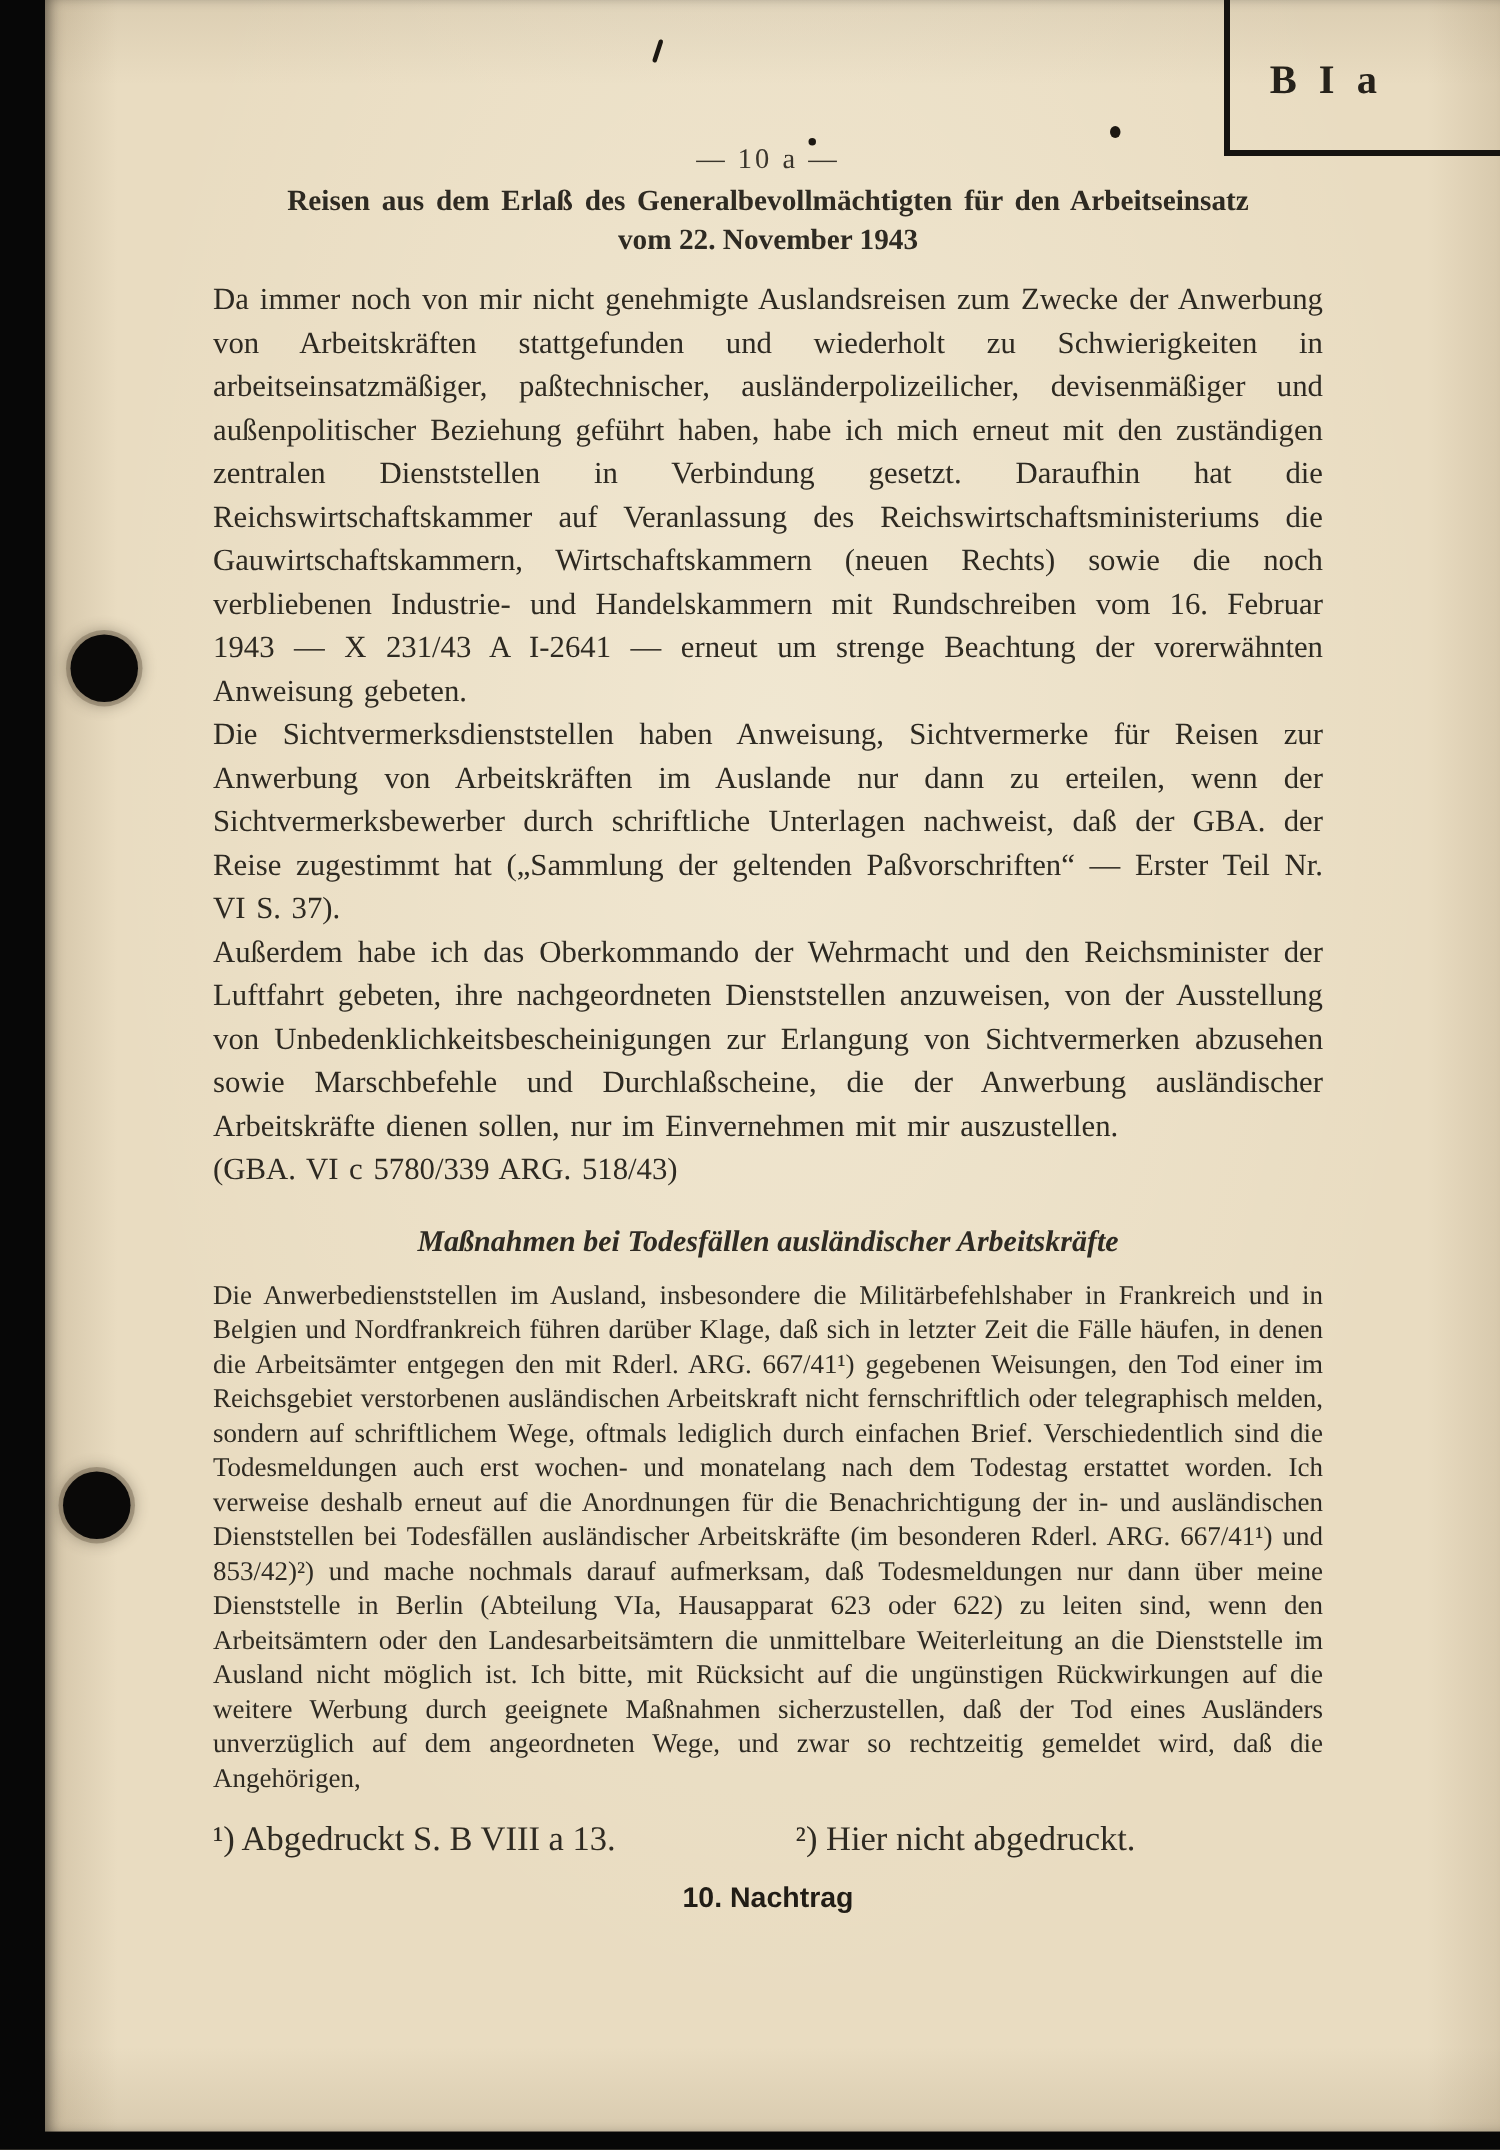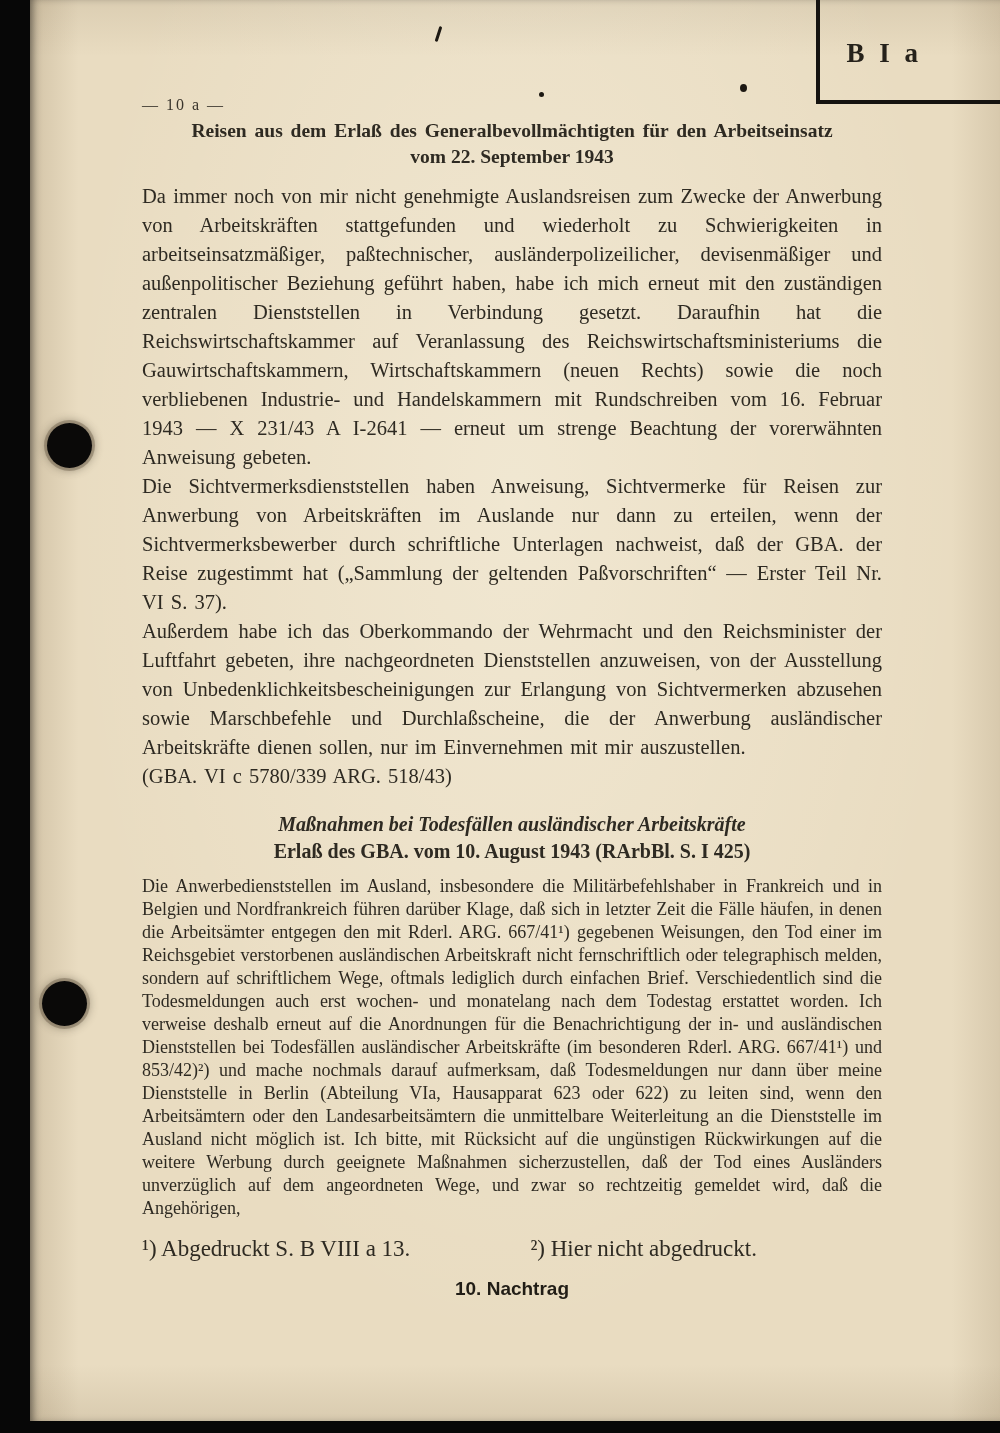--- a/index.html
+++ b/index.html
@@ -59,21 +59,22 @@
   .speck-b { left: 509px; top: 92px; width: 5px; height: 5px; }
   .speck-c { left: 407px; top: 26px; width: 3px; height: 16px; transform: rotate(18deg); border-radius: 2px; }
 
   .content {
     position: absolute;
     left: 112px; top: 96px;
     width: 740px;
   }
 
   .pagenum {
-    font-size: 16px;
+    text-align: center;
+    font-size: 19px;
     letter-spacing: 2px;
     color: #3a352c;
     margin: 0;
   }
 
   .h-title {
     text-align: center;
     font-weight: bold;
     font-size: 21px;
     word-spacing: 5px;
@@ -160,31 +161,30 @@
 
     <div class="speck speck-a"></div>
     <div class="speck speck-b"></div>
     <div class="speck speck-c"></div>
 
     <div class="content">
 
       <p class="pagenum">— 10 a —</p>
 
       <h2 class="h-sub1">Reisen aus dem Erlaß des Generalbevollmächtigten für den Arbeitseinsatz</h2>
-      <h2 class="h-sub2">vom 22. September 1943</h2>
+      <h2 class="h-sub2">vom 22. November 1943</h2>
 
       <div class="body1">
         <p>Da immer noch von mir nicht genehmigte Auslandsreisen zum Zwecke der Anwerbung von Arbeitskräften stattgefunden und wiederholt zu Schwierigkeiten in arbeitseinsatzmäßiger, paßtechnischer, ausländerpolizeilicher, devisenmäßiger und außenpolitischer Beziehung geführt haben, habe ich mich erneut mit den zuständigen zentralen Dienststellen in Verbindung gesetzt. Daraufhin hat die Reichswirtschaftskammer auf Veranlassung des Reichswirtschaftsministeriums die Gauwirtschaftskammern, Wirtschaftskammern (neuen Rechts) sowie die noch verbliebenen Industrie- und Handelskammern mit Rundschreiben vom 16. Februar 1943 — X 231/43 A I-2641 — erneut um strenge Beachtung der vorerwähnten Anweisung gebeten.</p>
         <p>Die Sichtvermerksdienststellen haben Anweisung, Sichtvermerke für Reisen zur Anwerbung von Arbeitskräften im Auslande nur dann zu erteilen, wenn der Sichtvermerksbewerber durch schriftliche Unterlagen nachweist, daß der GBA. der Reise zugestimmt hat („Sammlung der geltenden Paßvorschriften“ — Erster Teil Nr. VI S. 37).</p>
         <p>Außerdem habe ich das Oberkommando der Wehrmacht und den Reichsminister der Luftfahrt gebeten, ihre nachgeordneten Dienststellen anzuweisen, von der Ausstellung von Unbedenklichkeitsbescheinigungen zur Erlangung von Sichtvermerken abzusehen sowie Marschbefehle und Durchlaßscheine, die der Anwerbung ausländischer Arbeitskräfte dienen sollen, nur im Einvernehmen mit mir auszustellen.</p>
         <p class="reference">(GBA. VI c 5780/339 ARG. 518/43)</p>
       </div>
 
       <h1 class="h2-title">Maßnahmen bei Todesfällen ausländischer Arbeitskräfte</h1>
-      <h2 class="h2-sub">Erlaß des GBA. vom 10. August 1943 (RArbBl. S. I 425)</h2>
 
       <p class="body2">Die Anwerbedienststellen im Ausland, insbesondere die Militärbefehlshaber in Frankreich und in Belgien und Nordfrankreich führen darüber Klage, daß sich in letzter Zeit die Fälle häufen, in denen die Arbeitsämter entgegen den mit Rderl. ARG. 667/41¹) gegebenen Weisungen, den Tod einer im Reichsgebiet verstorbenen ausländischen Arbeitskraft nicht fernschriftlich oder telegraphisch melden, sondern auf schriftlichem Wege, oftmals lediglich durch einfachen Brief. Verschiedentlich sind die Todesmeldungen auch erst wochen- und monatelang nach dem Todestag erstattet worden. Ich verweise deshalb erneut auf die Anordnungen für die Benachrichtigung der in- und ausländischen Dienststellen bei Todesfällen ausländischer Arbeitskräfte (im besonderen Rderl. ARG. 667/41¹) und 853/42)²) und mache nochmals darauf aufmerksam, daß Todesmeldungen nur dann über meine Dienststelle in Berlin (Abteilung VIa, Hausapparat 623 oder 622) zu leiten sind, wenn den Arbeitsämtern oder den Landesarbeitsämtern die unmittelbare Weiterleitung an die Dienststelle im Ausland nicht möglich ist. Ich bitte, mit Rücksicht auf die ungünstigen Rückwirkungen auf die weitere Werbung durch geeignete Maßnahmen sicherzustellen, daß der Tod eines Ausländers unverzüglich auf dem angeordneten Wege, und zwar so rechtzeitig gemeldet wird, daß die Angehörigen,</p>
 
       <div class="footnotes">
         <span>¹) Abgedruckt S. B VIII a 13.</span>
         <span>²) Hier nicht abgedruckt.</span>
       </div>
 
       <p class="nachtrag">10. Nachtrag</p>
 

